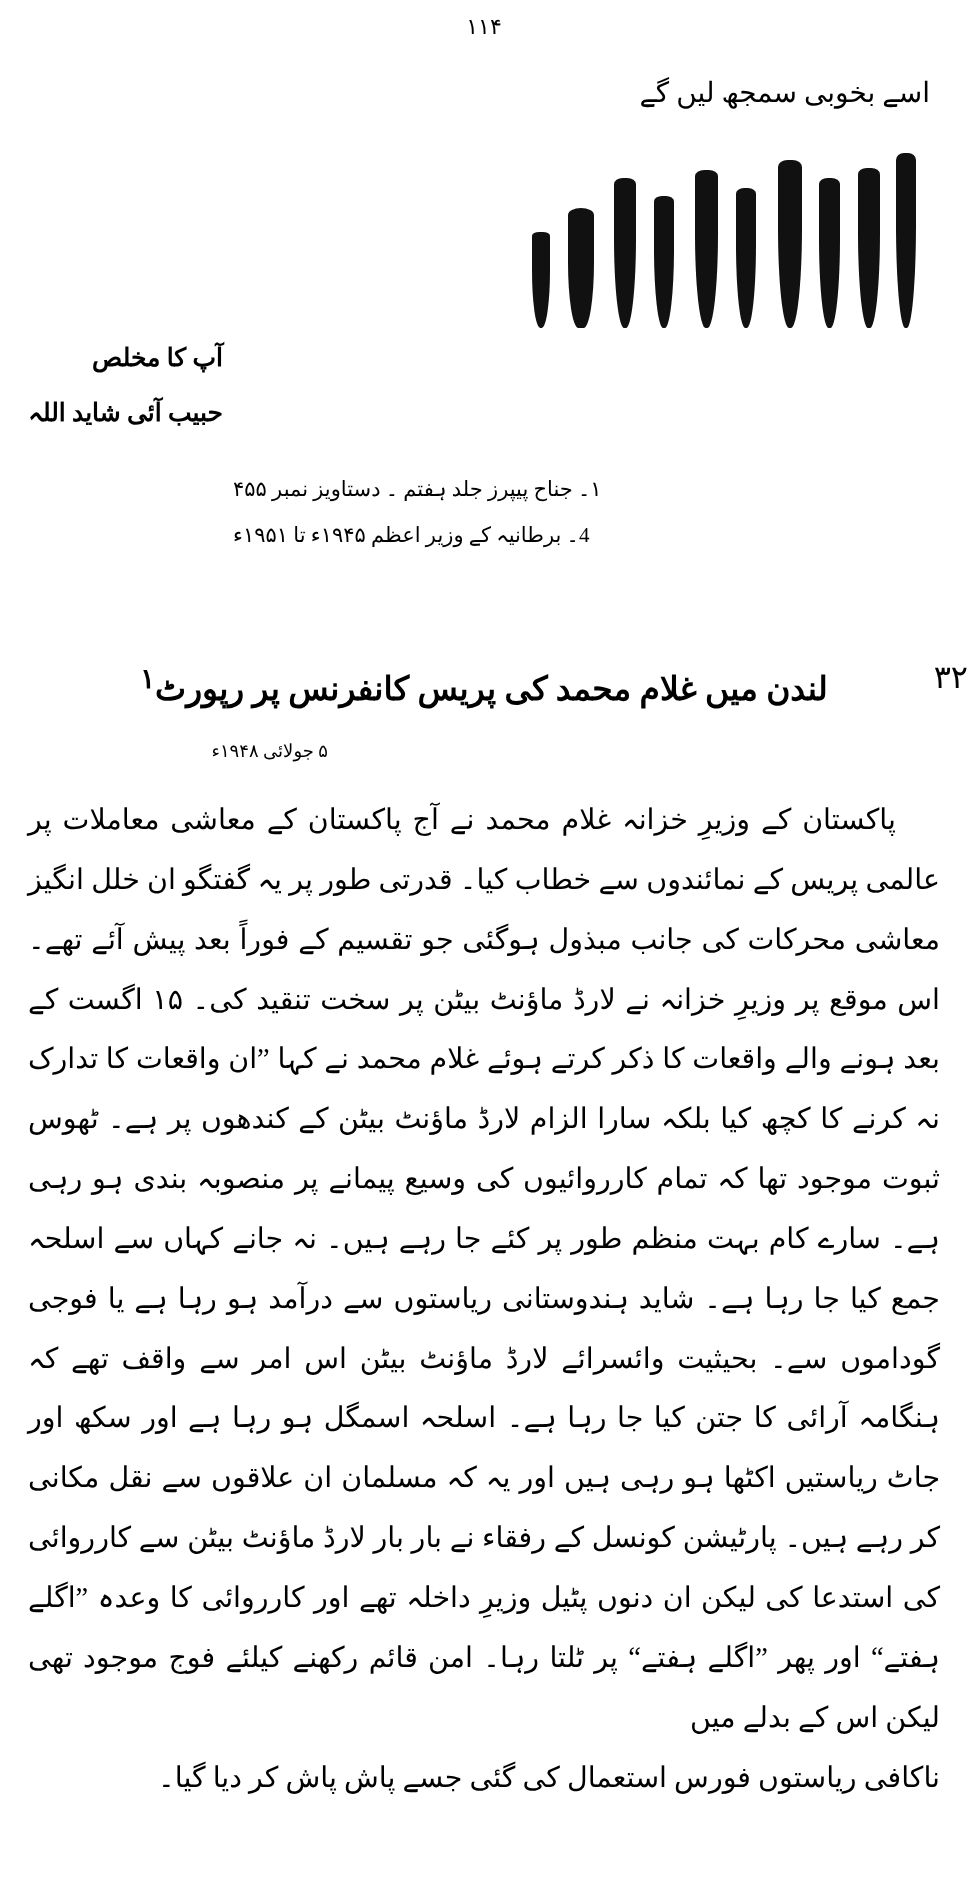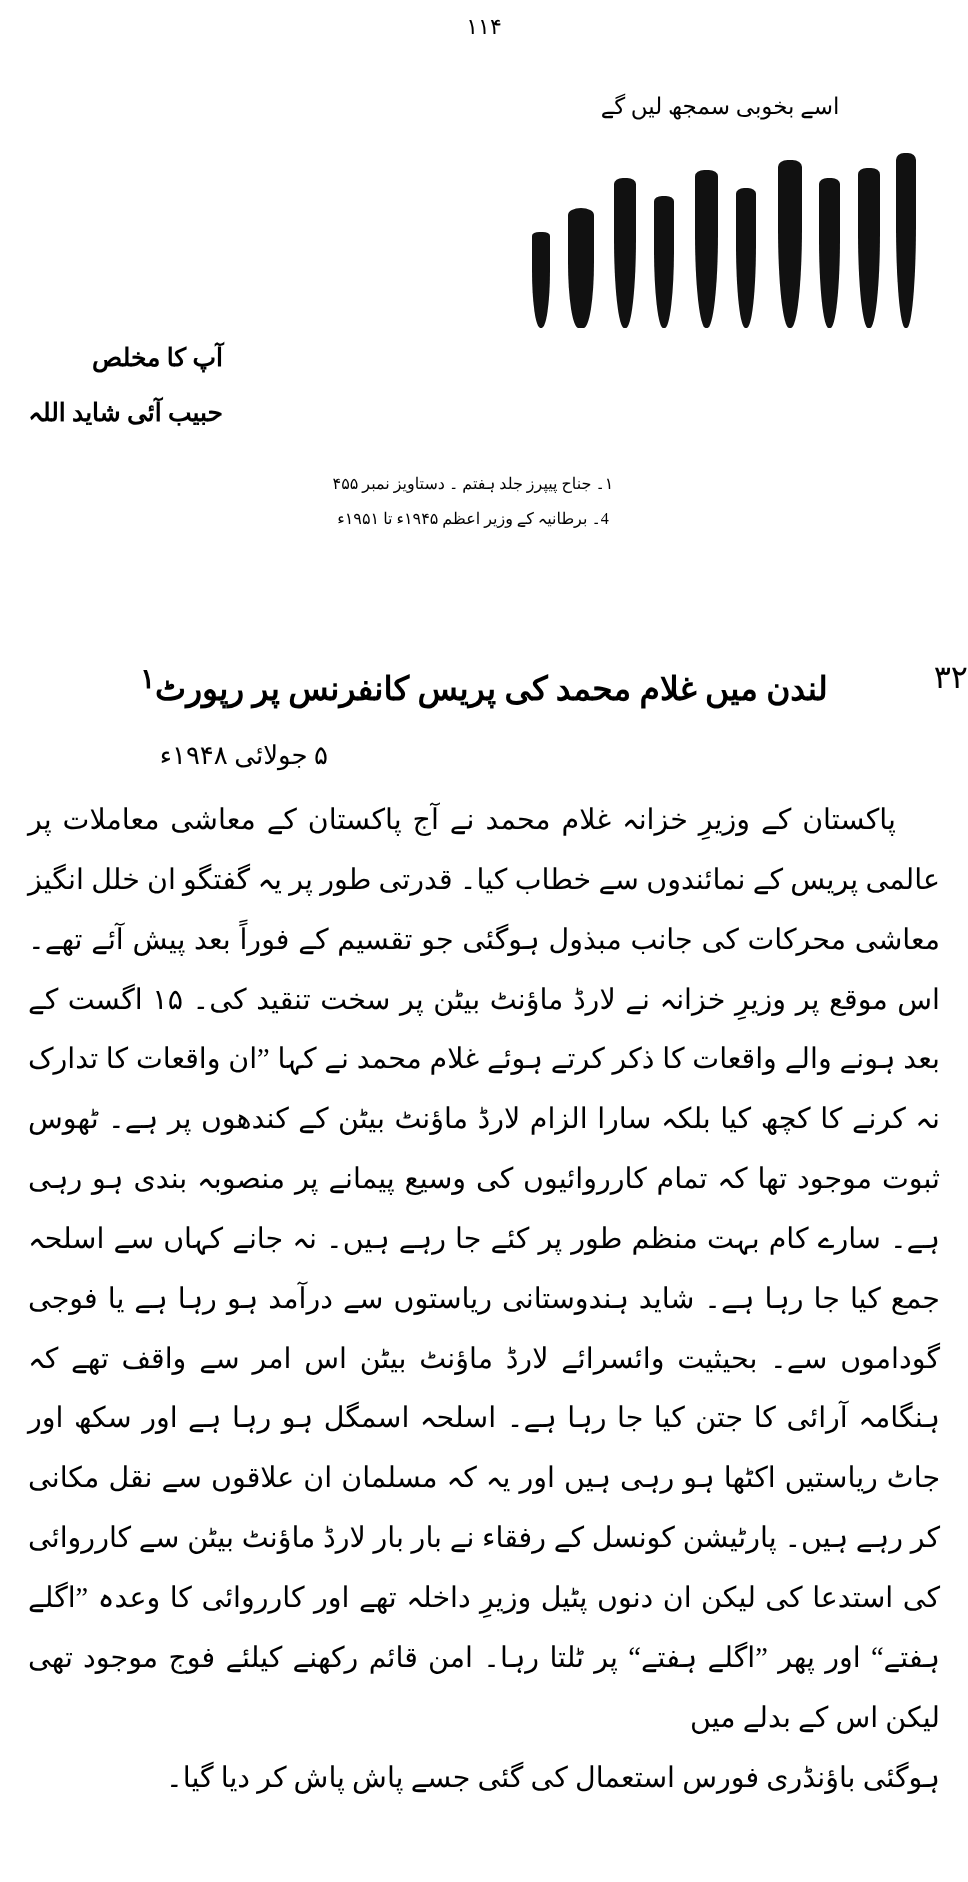--- a/index.html
+++ b/index.html
@@ -35,27 +35,27 @@
   
   .signature-block {
     position: absolute;
     top: 78px;
     right: 38px;
     width: 430px;
     height: 250px;
   }
   .sig-script {
     position: absolute;
-    top: 16px;
+    top: 0;
     right: 0;
     width: 420px;
     height: 60px;
     direction: rtl;
-    text-align: center;
-    font-size: 23px;
+    text-align: right;
+    font-size: 28px;
     line-height: 1.1;
     white-space: nowrap;
   }
   .sig-strokes {
     position: absolute;
     top: 40px;
     right: 8px;
     width: 410px;
     height: 210px;
   }
@@ -75,25 +75,25 @@
     text-align: right;
     font-size: 25px;
     line-height: 2.2;
     width: 190px;
     font-weight: bold;
   }
   .closing div { white-space: nowrap; }
 
   .footnotes {
     position: absolute;
-    right: 270px;
+    right: 285px;
     top: 466px;
     direction: rtl;
-    text-align: center;
-    font-size: 16px;
+    text-align: left;
+    font-size: 21px;
     line-height: 2.2;
     width: 450px;
   }
   .footnotes div { white-space: nowrap; }
 
   .section-number {
     position: absolute;
     top: 622px;
     left: 0;
     width: 968px;
@@ -112,21 +112,21 @@
     direction: rtl;
     font-weight: 600;
   }
   .date-line {
     position: absolute;
     top: 740px;
     right: 640px;
     width: 300px;
     text-align: right;
     direction: rtl;
-    font-size: 26px;
+    font-size: 18px;
   }
 
   .body-text {
     position: absolute;
     top: 790px;
     right: 28px;
     left: 28px;
     direction: rtl;
     text-align: justify;
     text-align-last: right;
@@ -174,16 +174,16 @@
   </div>
 
   <div class="section-number">۳۲</div>
   <div class="section-title">
     <span>لندن میں غلام محمد کی پریس کانفرنس پر رپورٹ</span><sup>۱</sup>
   </div>
   <div class="date-line">۵ جولائی ۱۹۴۸ء</div>
 
   <div class="body-text">
     <span>پاکستان کے وزیرِ خزانہ غلام محمد نے آج پاکستان کے معاشی معاملات پر عالمی پریس کے نمائندوں سے خطاب کیا۔ قدرتی طور پر یہ گفتگو ان خلل انگیز معاشی محرکات کی جانب مبذول ہوگئی جو تقسیم کے فوراً بعد پیش آئے تھے۔ اس موقع پر وزیرِ خزانہ نے لارڈ ماؤنٹ بیٹن پر سخت تنقید کی۔ ۱۵ اگست کے بعد ہونے والے واقعات کا ذکر کرتے ہوئے غلام محمد نے کہا ”ان واقعات کا تدارک نہ کرنے کا کچھ کیا بلکہ سارا الزام لارڈ ماؤنٹ بیٹن کے کندھوں پر ہے۔ ٹھوس ثبوت موجود تھا کہ تمام کارروائیوں کی وسیع پیمانے پر منصوبہ بندی ہو رہی ہے۔ سارے کام بہت منظم طور پر کئے جا رہے ہیں۔ نہ جانے کہاں سے اسلحہ جمع کیا جا رہا ہے۔ شاید ہندوستانی ریاستوں سے درآمد ہو رہا ہے یا فوجی گوداموں سے۔ بحیثیت وائسرائے لارڈ ماؤنٹ بیٹن اس امر سے واقف تھے کہ ہنگامہ آرائی کا جتن کیا جا رہا ہے۔ اسلحہ اسمگل ہو رہا ہے اور سکھ اور جاٹ ریاستیں اکٹھا ہو رہی ہیں اور یہ کہ مسلمان ان علاقوں سے نقل مکانی کر رہے ہیں۔ پارٹیشن کونسل کے رفقاء نے بار بار لارڈ ماؤنٹ بیٹن سے کارروائی کی استدعا کی لیکن ان دنوں پٹیل وزیرِ داخلہ تھے اور کارروائی کا وعدہ ”اگلے ہفتے“ اور پھر ”اگلے ہفتے“ پر ٹلتا رہا۔ امن قائم رکھنے کیلئے فوج موجود تھی لیکن اس کے بدلے میں</span>
-    <span class="last-line">ہوگئی باؤنڈری فورس استعمال کی گئی جسے پاش پاش کر دیا گیا۔</span>
+    <span class="last-line">ناکافی ریاستوں فورس استعمال کی گئی جسے پاش پاش کر دیا گیا۔</span>
   </div>
 
 </div>
 
 </body></html>

